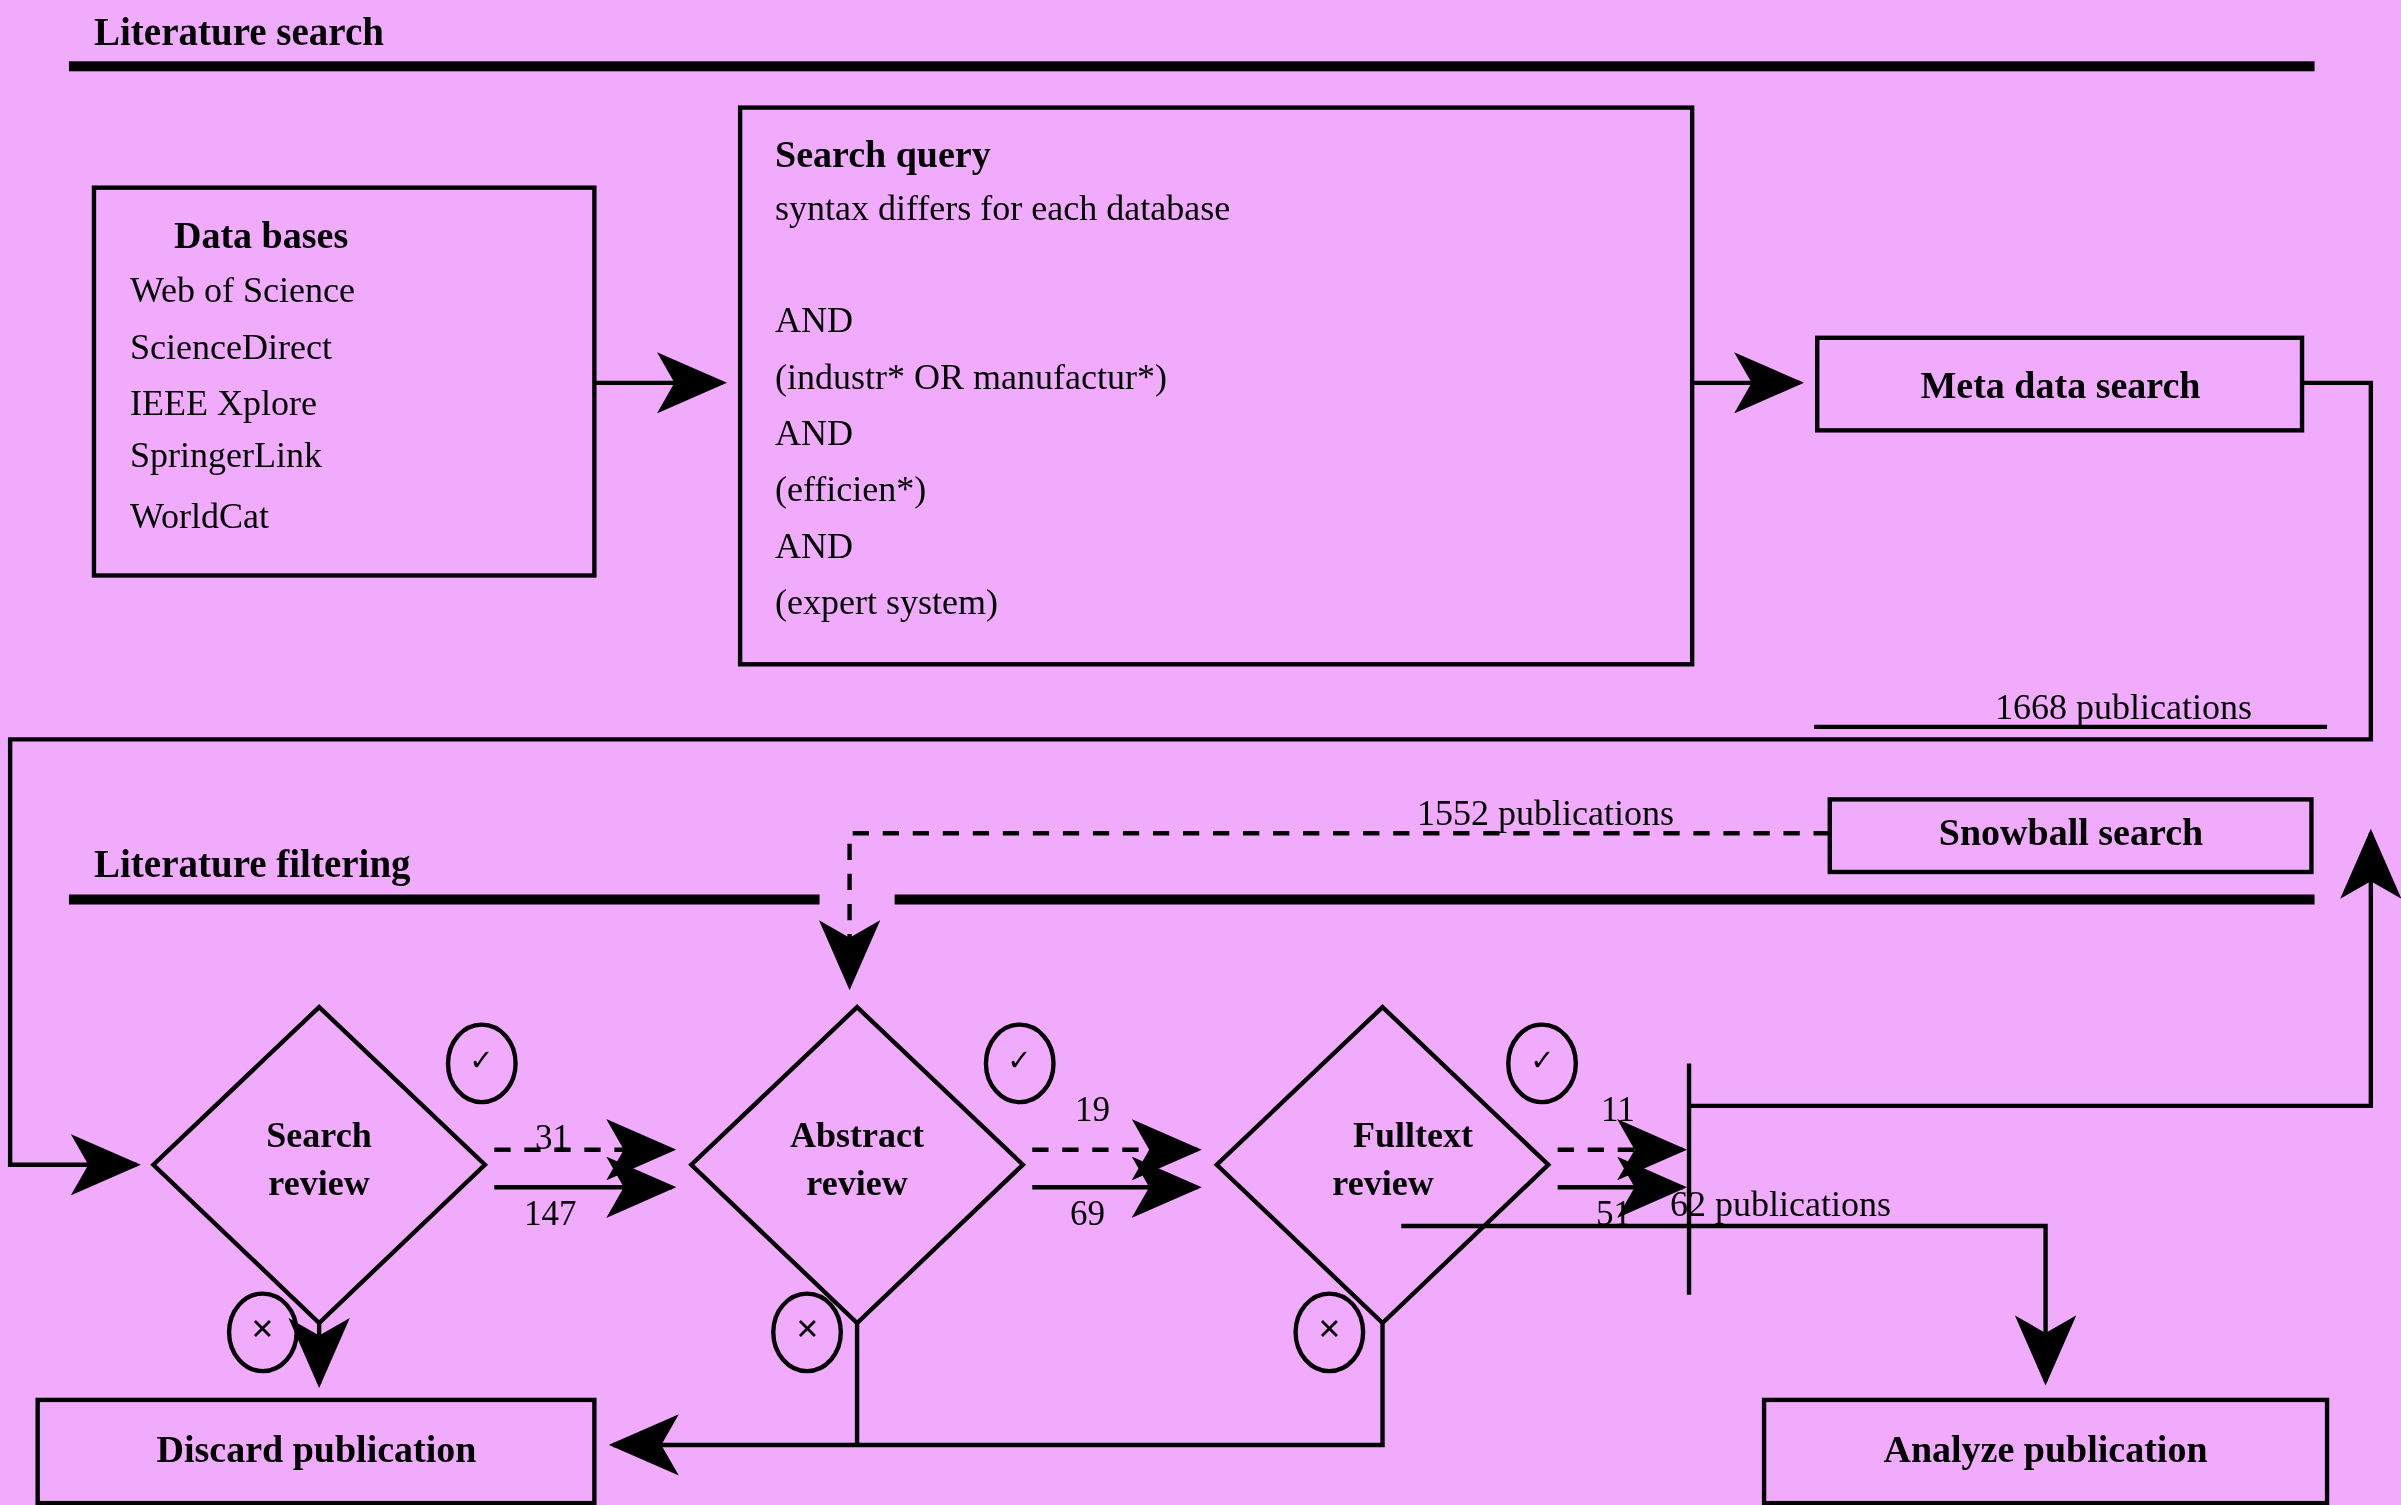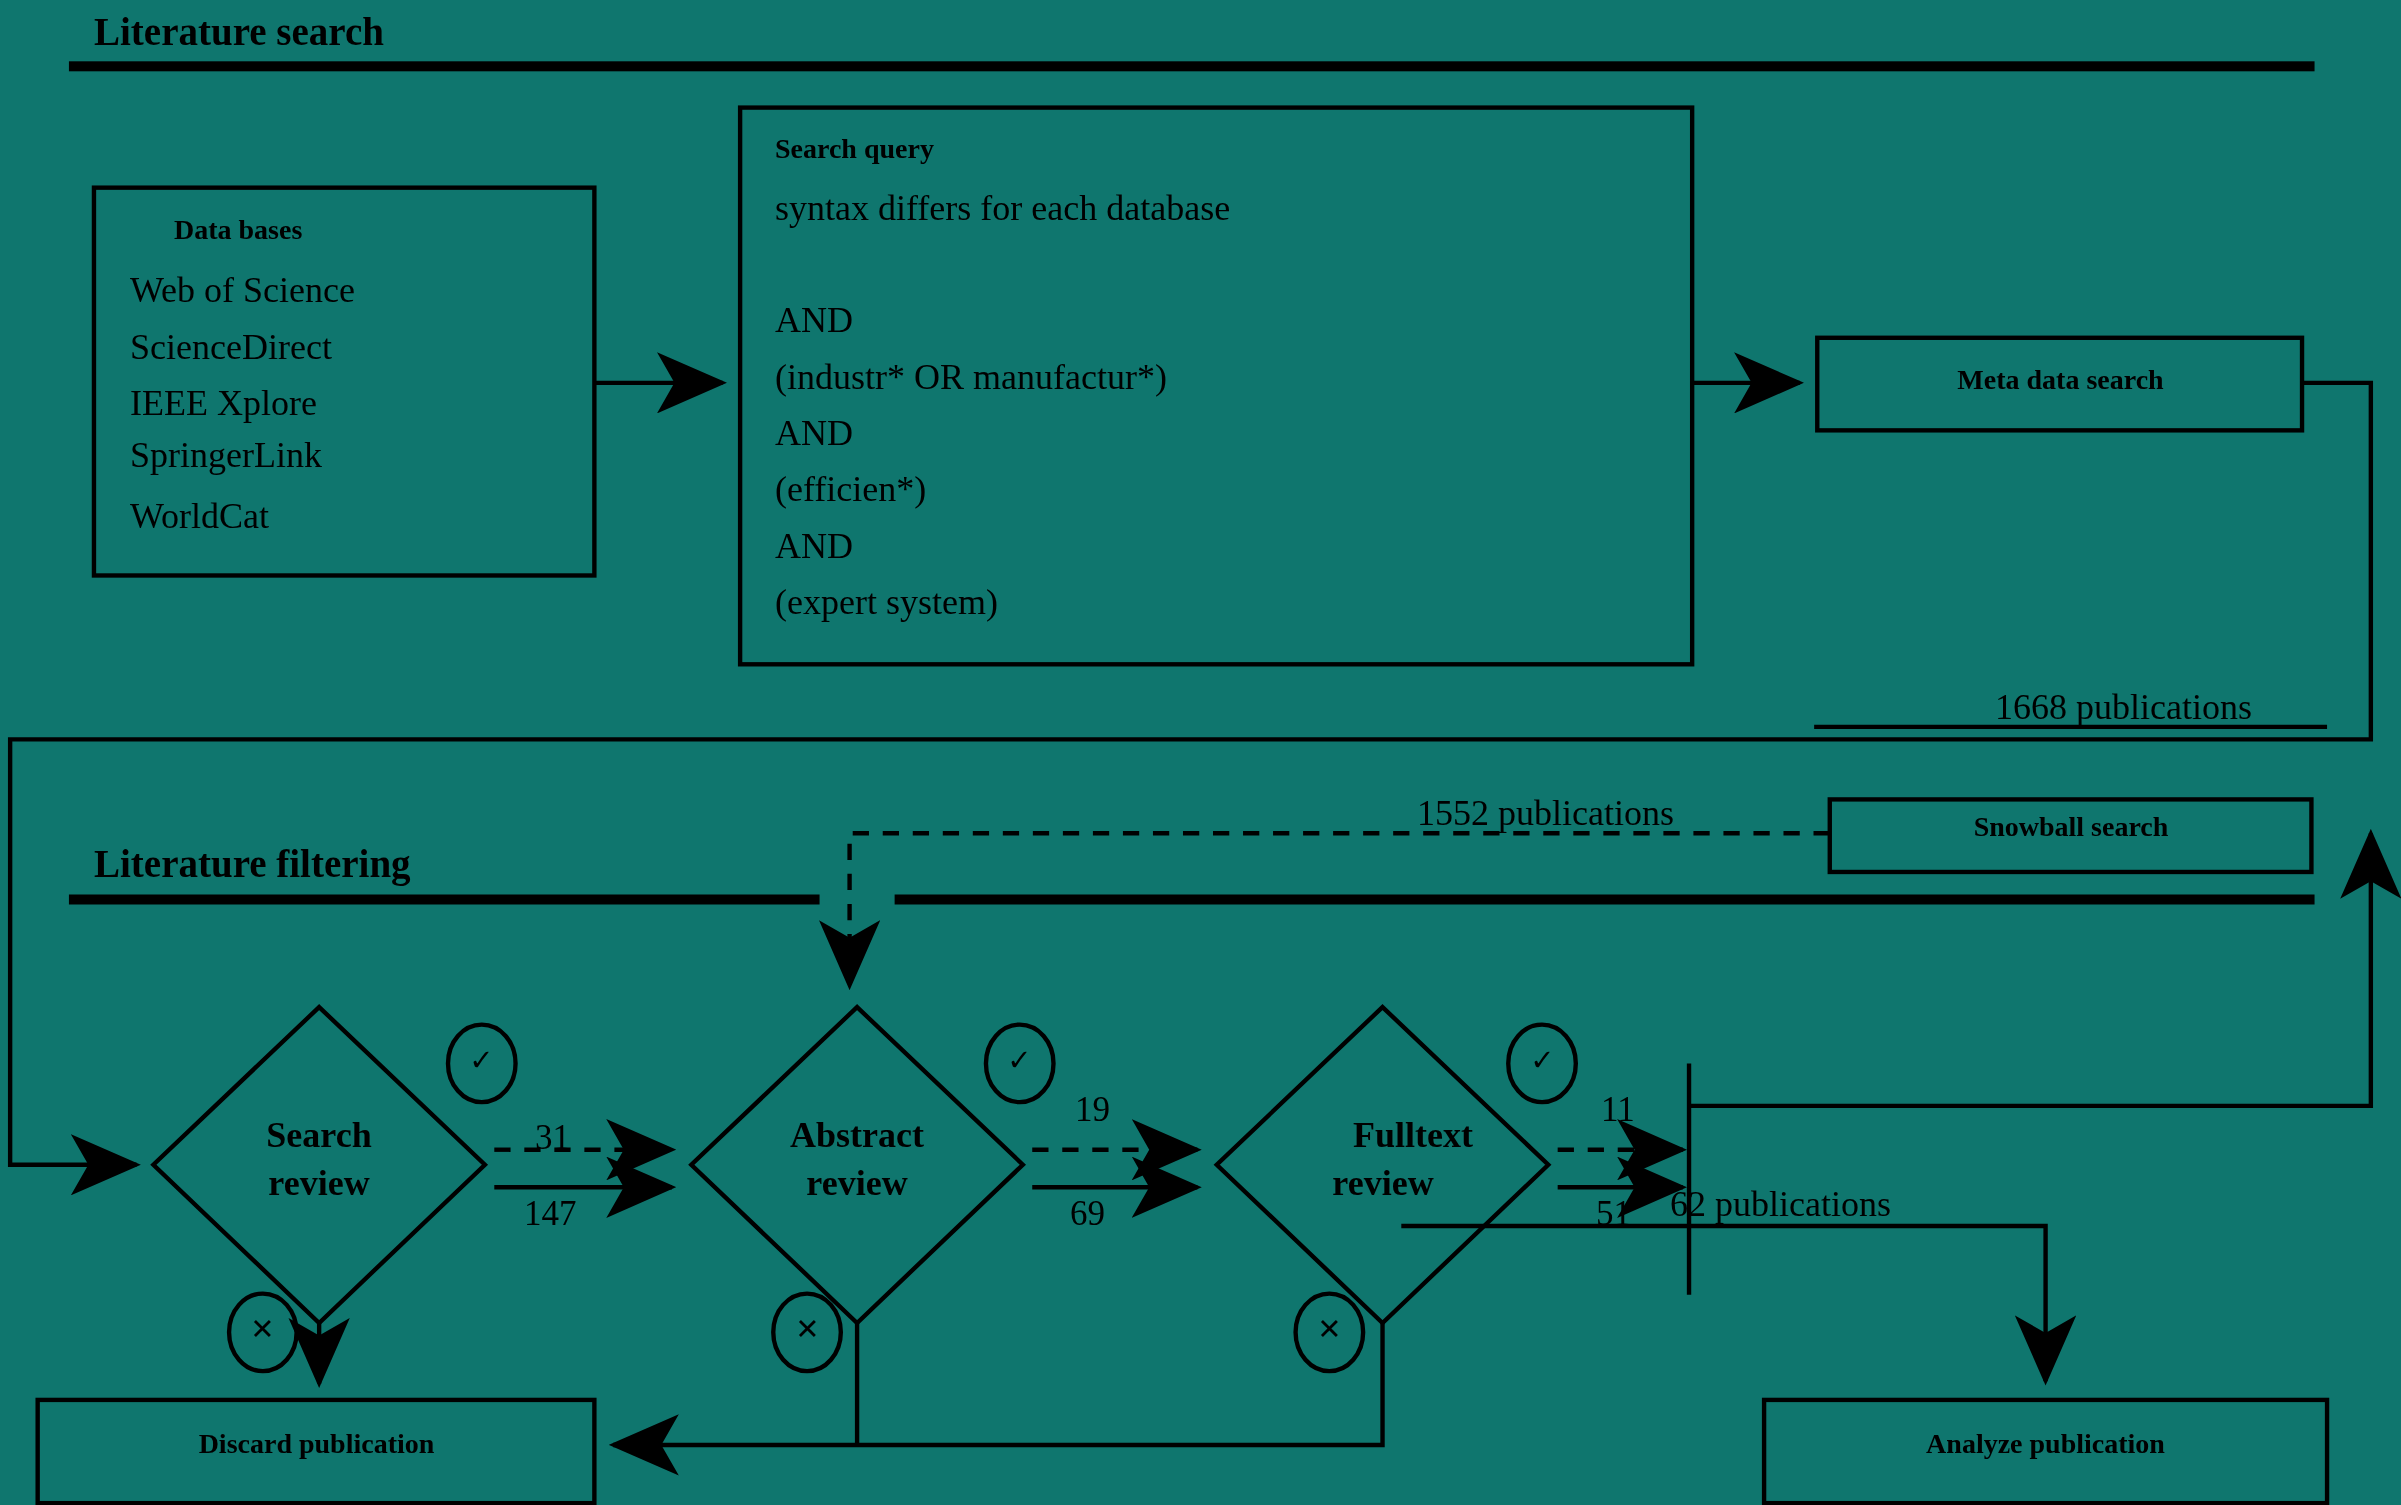--- a/index.html
+++ b/index.html
@@ -1,21 +1,21 @@
 <!DOCTYPE html>
 <html style="font-size:10px"><head>
 <meta charset="utf-8">
 <style>
   html,body{margin:0;padding:0;background:#ffffff;}
-  #stage{position:relative;width:2401px;height:1505px;background:#0f766e;
+  #stage{position:relative;width:2401px;height:1505px;background:#f0abfc;
          font-family:"Liberation Serif","DejaVu Serif",serif;}
   svg{position:absolute;left:0;top:0;width:2401px;height:1505px;}
   .lbl{position:absolute;color:#000;line-height:1.12;white-space:pre;}
   .sec{font-size:39px;font-weight:bold;}
-  .boxttl{font-size:28px;font-weight:bold;}
+  .boxttl{font-size:38px;font-weight:bold;}
   .boxtxt{font-size:36px;}
   .diaT{font-size:36px;font-weight:bold;text-align:center;}
   .num{font-size:35px;}
   .pubs{font-size:36px;}
   .mark{font-size:29px;text-align:center;}
 </style>
 </head>
 <body>
 
 <div id="stage">

